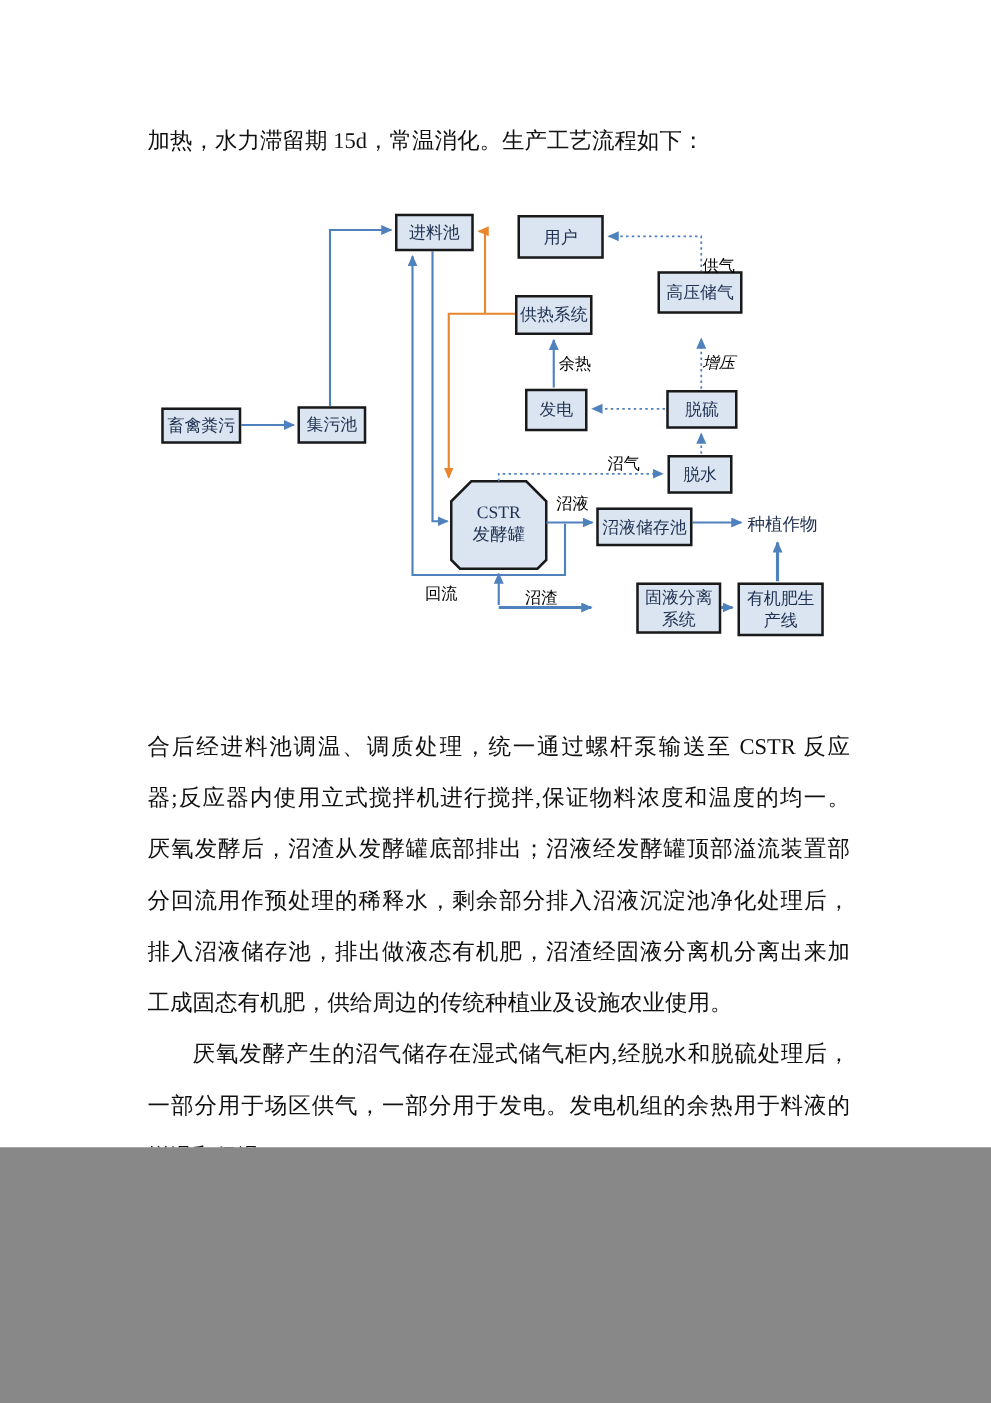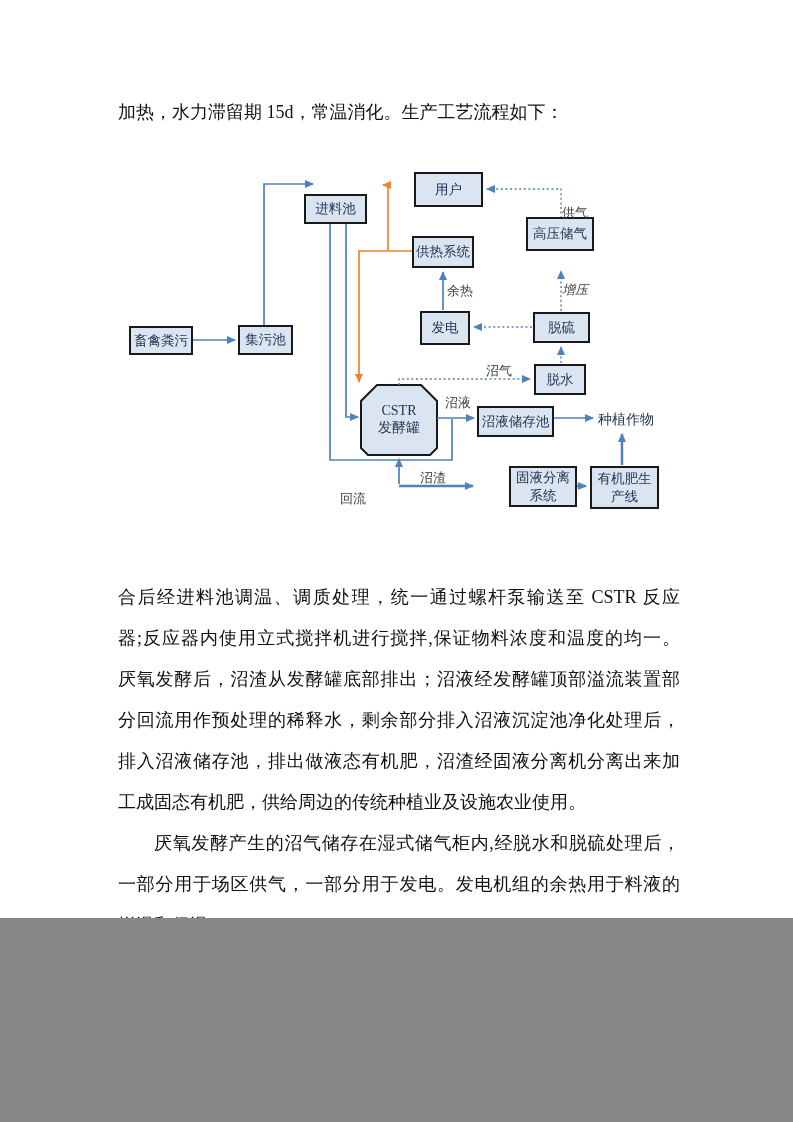--- a/index.html
+++ b/index.html
@@ -38,50 +38,50 @@
     background:var(--box-fill);
     border:2px solid var(--box-border);
     display:flex;align-items:center;justify-content:center;
     text-align:center;font-size:13.5px;line-height:1.3;
     color:#1f3050;white-space:pre-line;
   }
   .dtext{
     position:absolute;font-size:13.5px;color:#1f3050;white-space:pre-line;
   }
   .dlabel{
-    position:absolute;font-size:13px;color:#404040;white-space:nowrap;
+    position:absolute;font-size:13px;color:#000000;white-space:nowrap;
   }
   .lblue{stroke:var(--line-blue);fill:none;stroke-width:1.7px;}
   .lblue-thick{stroke:var(--line-blue);fill:none;stroke-width:2.5px;}
   .ldot{stroke:var(--line-blue);fill:none;stroke-width:1.4px;stroke-dasharray:2 2.6;}
   .lorange{stroke:var(--line-orange);fill:none;stroke-width:1.7px;}
   .fblue{fill:var(--line-blue);}
   .forange{fill:var(--line-orange);}
   .cstr-shape{fill:var(--box-fill);stroke:var(--box-border);stroke-width:2px;}
   
   .b-chuqin{left:129px;top:326px;width:64px;height:29px;}
   .b-jiwuchi{left:238px;top:325px;width:55px;height:30px;}
-  .b-jinliaochi{left:304px;top:171px;width:63px;height:30px;margin-top:23px;}
+  .b-jinliaochi{left:316px;top:171px;width:63px;height:30px;}
   .b-yonghu{left:414px;top:172px;width:69px;height:35px;}
   .b-gongre{left:412px;top:236px;width:62px;height:32px;}
   .b-gaoya{left:526px;top:217px;width:68px;height:34px;}
   .b-fadian{left:420px;top:311px;width:50px;height:34px;}
   .b-tuoliu{left:533px;top:312px;width:57px;height:31px;}
   .b-tuoshui{left:534px;top:364px;width:52px;height:31px;}
   .b-zhaoyechi{left:477px;top:406px;width:77px;height:31px;}
   .b-guye{left:477px;top:466px;width:68px;height:41px;margin-left:32px;}
   .b-youjifei{left:590px;top:466px;width:69px;height:43px;}
   .t-cstr{left:361px;top:385px;width:76px;height:70px;display:flex;align-items:center;justify-content:center;text-align:center;font-size:14px;}
   .t-zhongzhi{left:598px;top:411px;font-size:14px;}
   .lb-gongqi{left:562px;top:204px;}
   .lb-yure{left:447px;top:282px;}
   .lb-zengya{left:562px;top:281px;font-style:italic;}
   .lb-zhaoqi{left:486px;top:362px;}
   .lb-zhaoye{left:445px;top:394px;}
-  .lb-huiliu{left:340px;top:490px;}
+  .lb-huiliu{left:340px;top:466px;}
   .lb-zhaozha{left:420px;top:469px;}
 </style>
 </head>
 <body>
 
 <div class="page">
 
   <div class="intro">加热，水力滞留期 15d，常温消化。生产工艺流程如下：</div>
 
   <div class="diagram">

